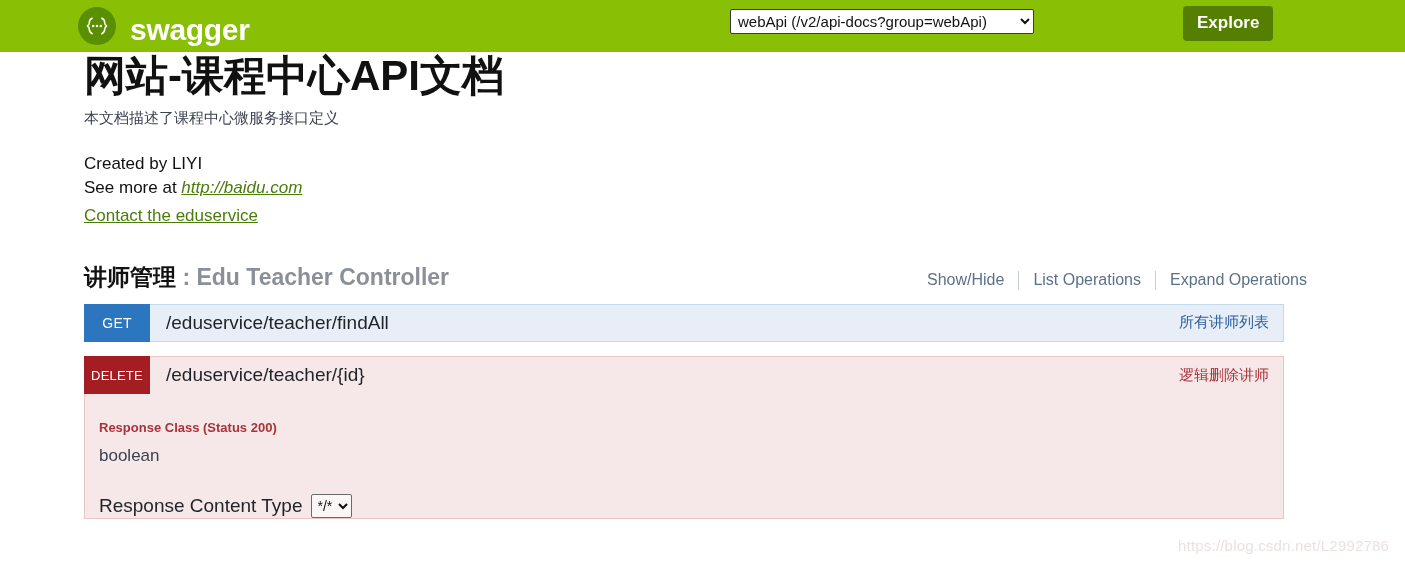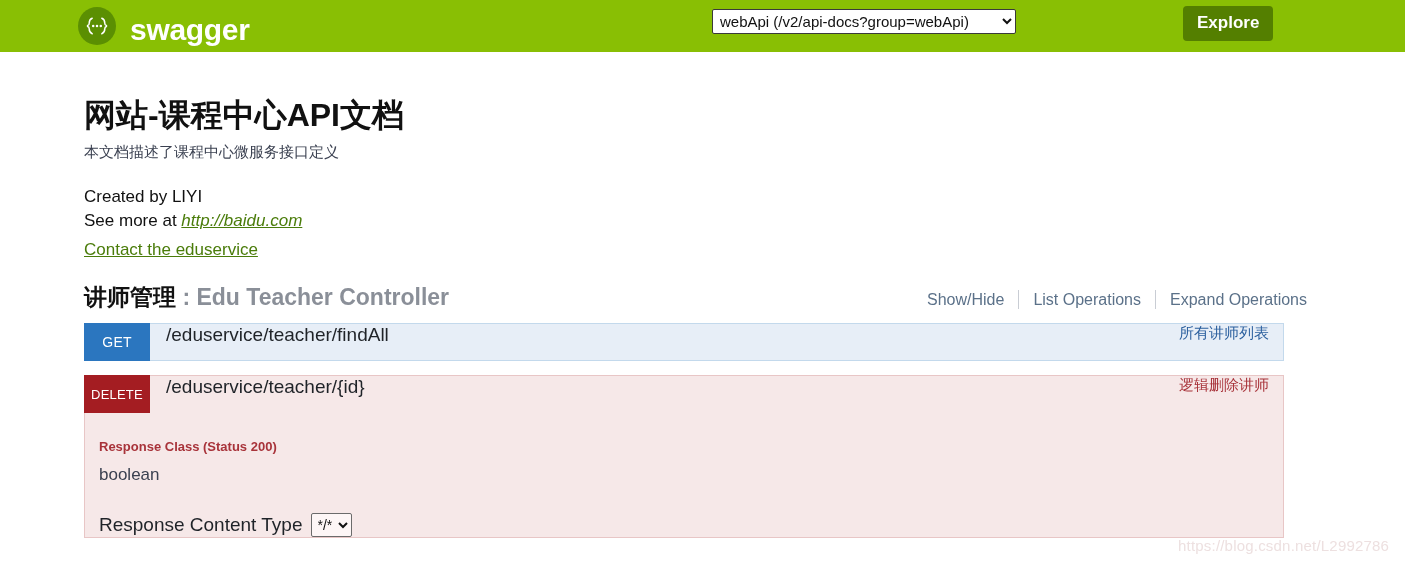--- a/index.html
+++ b/index.html
@@ -43,21 +43,21 @@
     color: #ffffff;
     font-size: 30px;
     font-weight: bold;
     letter-spacing: -0.3px;
     margin-left: 14px;
     line-height: 1;
   }
 
   .api-selector {
     position: absolute;
-    left: 712px;
+    left: 730px;
     top: 9px;
     width: 304px;
     height: 25px;
     font-family: "Liberation Sans", sans-serif;
     font-size: 15px;
     color: #111;
     background: #ffffff;
     border: 1px solid #3a3a3a;
     border-radius: 2px;
     padding: 1px 3px;
@@ -79,25 +79,24 @@
     font-family: "Liberation Sans", sans-serif;
   }
 
   
   .content {
     padding-left: 84px;
     padding-right: 84px;
     position: relative;
   }
   .doc-title {
-    font-size: 32px;
+    font-size: 42px;
     font-weight: bold;
     color: #111111;
     margin: 0;
-    padding-top: 45px;
     line-height: 1.15;
     letter-spacing: 0px;
   }
   .doc-subtitle {
     font-size: 15px;
     color: #3b4151;
     margin: 8px 0 0 0;
     line-height: 1.3;
   }
   .meta-block {
@@ -116,21 +115,21 @@
     margin-top: 4px;
     font-size: 17px;
   }
   .contact-link {
     color: #4a7c0a;
     text-decoration: underline;
   }
 
   
   .resource-head {
-    margin-top: 24px;
+    margin-top: 38px;
     display: flex;
     align-items: baseline;
     justify-content: space-between;
   }
   .resource-title {
     font-size: 23px;
     font-weight: bold;
     color: #111111;
     line-height: 1;
   }
@@ -160,20 +159,21 @@
     height: 19px;
     background: #c9cdd4;
     display: inline-block;
   }
 
   
   .ops { margin-top: 10px; width: 1200px; }
 
   .op-row {
     display: flex;
+    align-items: center;
     height: 38px;
     box-sizing: border-box;
     position: relative;
     margin-top: 14px;
   }
   .op-row.get {
     background: #e7eef7;
     border: 1px solid #c3d9ec;
     margin-bottom: 12px;
   }

